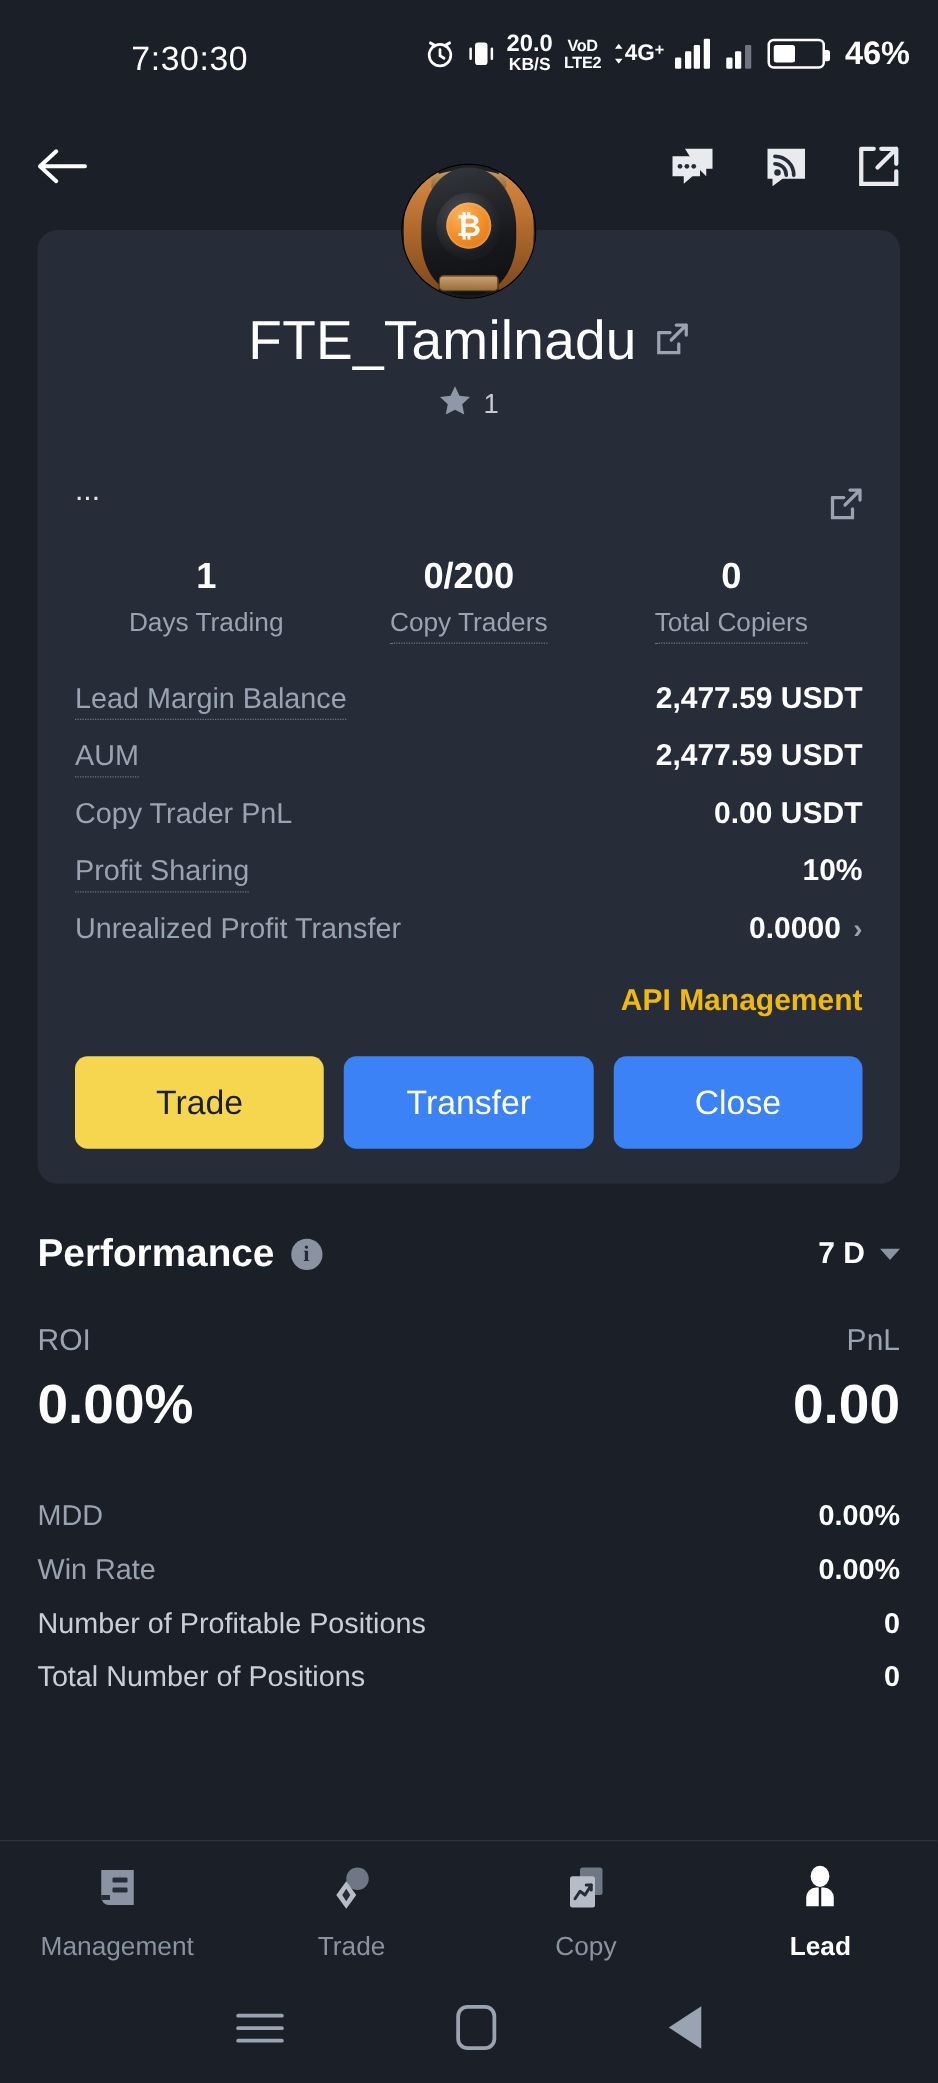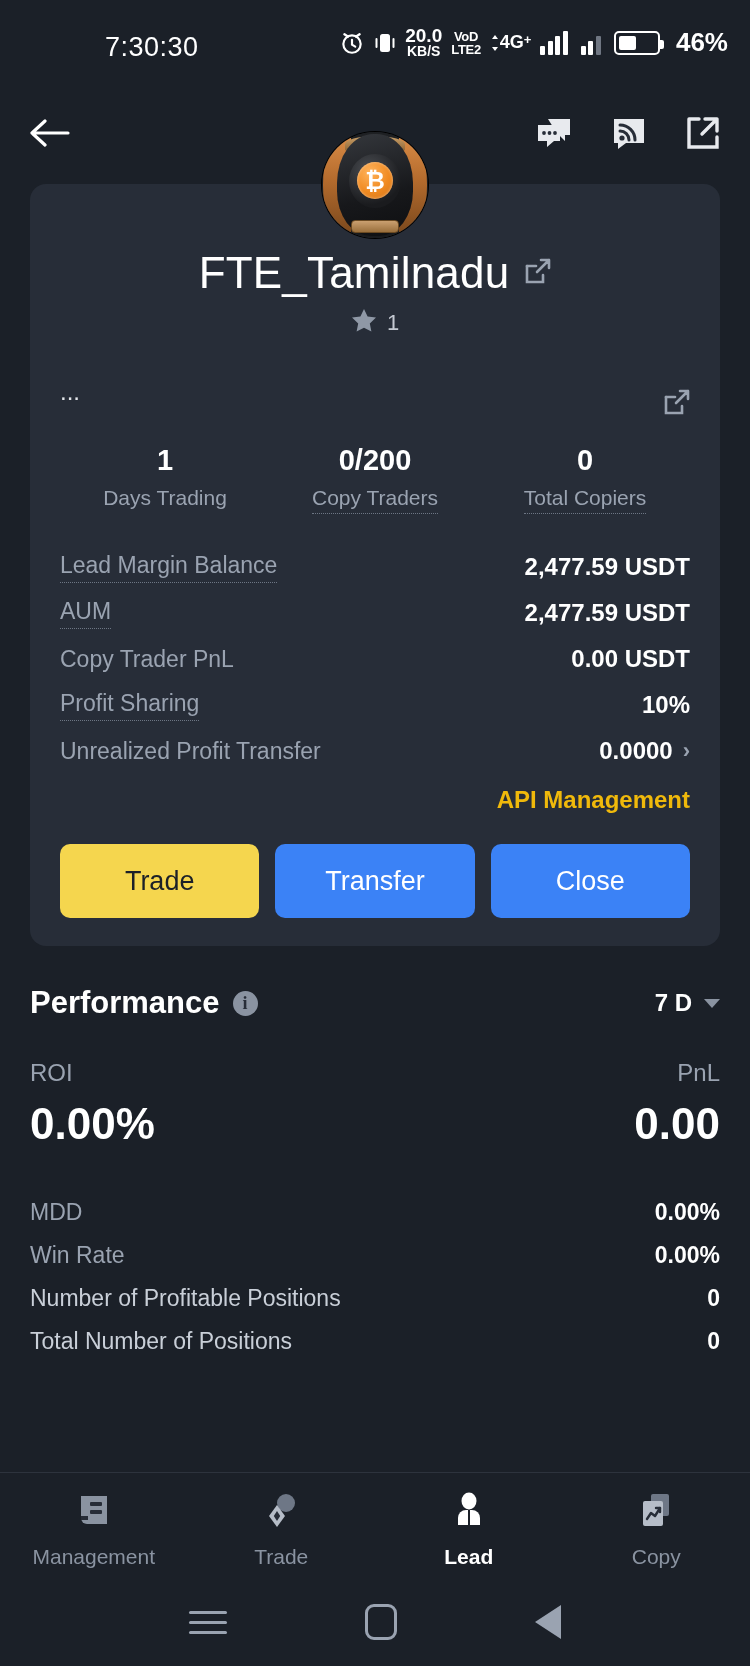--- a/index.html
+++ b/index.html
@@ -131,21 +131,21 @@
   }
   .stat{ flex:1; text-align:center; }
   .stat .v{ font-size:29px; font-weight:700; }
   .stat .l{
     font-size:21px; color:#9aa3b1; margin-top:9px; display:inline-block;
   }
   .dotted{ border-bottom:1px dotted #6d7684; padding-bottom:3px; }
 
   .rows{ margin-top:30px; }
   .row{
-    display:flex; align-items:center; justify-content:space-between;
+    display:flex; align-items:flex-start; justify-content:space-between;
     height:46px;
   }
   .row .lab{ font-size:23px; color:#9aa3b1; }
   .row .val{ font-size:24px; font-weight:700; color:#fff; display:flex; align-items:center; gap:10px;}
   .chev{ color:#9aa3b1; font-size:22px; }
   .api{
     text-align:right; margin-top:12px;
   }
   .api span{ color:#f0b90b; font-size:24px; font-weight:700; cursor:pointer;}
 
@@ -447,41 +447,41 @@
   <div class="nav-item">
     <span>
       <svg width="34" height="36" viewBox="0 0 34 36">
         <circle cx="22" cy="11" r="9" fill="#6e7786"></circle>
         <path d="M13 13l8 11-8 11-8-11z" fill="#b6bdc8"></path>
         <path d="M13 19l3.2 5-3.2 5-3.2-5z" fill="#272d38"></path>
       </svg>
     </span>
     <span class="lbl">Trade</span>
   </div>
-  <div class="nav-item active">
-    <span>
-      <svg width="34" height="36" viewBox="0 0 34 36">
-        <ellipse cx="17" cy="9" rx="7.5" ry="8.5" fill="#ffffff"></ellipse>
-        <path d="M6 33v-7a8 8 0 018-8h2v15z" fill="#ffffff"></path>
-        <path d="M28 33v-7a8 8 0 00-8-8h-2v15z" fill="#ffffff"></path>
-      </svg>
-    </span>
-    <span class="lbl">Lead</span>
-  </div>
   <div class="nav-item">
     <span>
       <svg width="34" height="36" viewBox="0 0 34 36">
         <rect x="12" y="2" width="18" height="22" rx="2" fill="#6e7786"></rect>
         <rect x="4" y="9" width="20" height="25" rx="2" fill="#b6bdc8"></rect>
         <path d="M8 27l4-6 4 3 5-8" stroke="#272d38" stroke-width="2.4" fill="none" stroke-linecap="round" stroke-linejoin="round"></path>
         <path d="M17 16h4v4" stroke="#272d38" stroke-width="2.4" fill="none" stroke-linecap="round" stroke-linejoin="round"></path>
       </svg>
     </span>
     <span class="lbl">Copy</span>
   </div>
+  <div class="nav-item active">
+    <span>
+      <svg width="34" height="36" viewBox="0 0 34 36">
+        <ellipse cx="17" cy="9" rx="7.5" ry="8.5" fill="#ffffff"></ellipse>
+        <path d="M6 33v-7a8 8 0 018-8h2v15z" fill="#ffffff"></path>
+        <path d="M28 33v-7a8 8 0 00-8-8h-2v15z" fill="#ffffff"></path>
+      </svg>
+    </span>
+    <span class="lbl">Lead</span>
+  </div>
 </div>
 
 <div class="androidbar">
   <span class="ab ab-lines">
       <i></i>
       <i></i>
       <i></i>
     </span>
   <span class="ab ab-sq"></span>
   <span class="ab ab-tri"></span>

